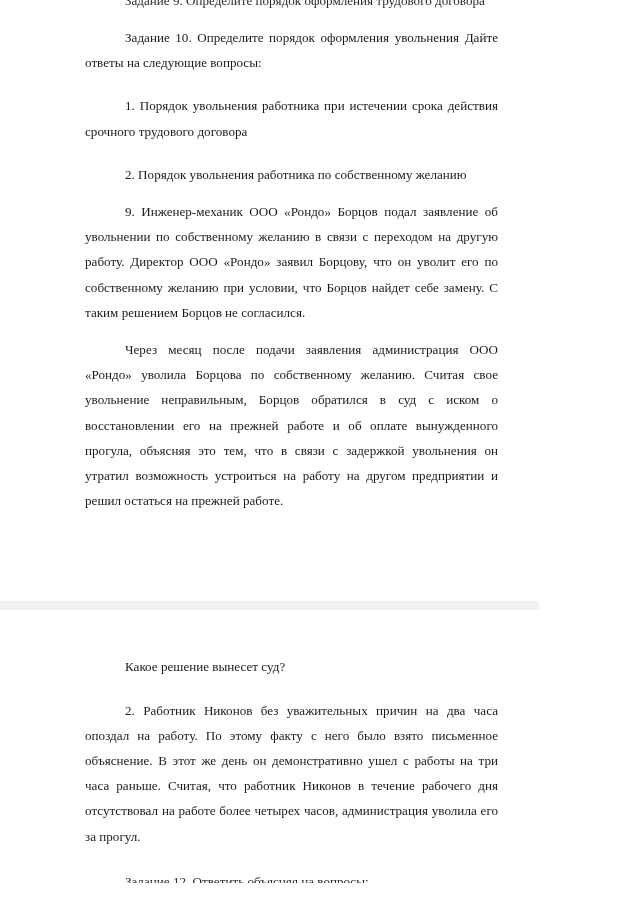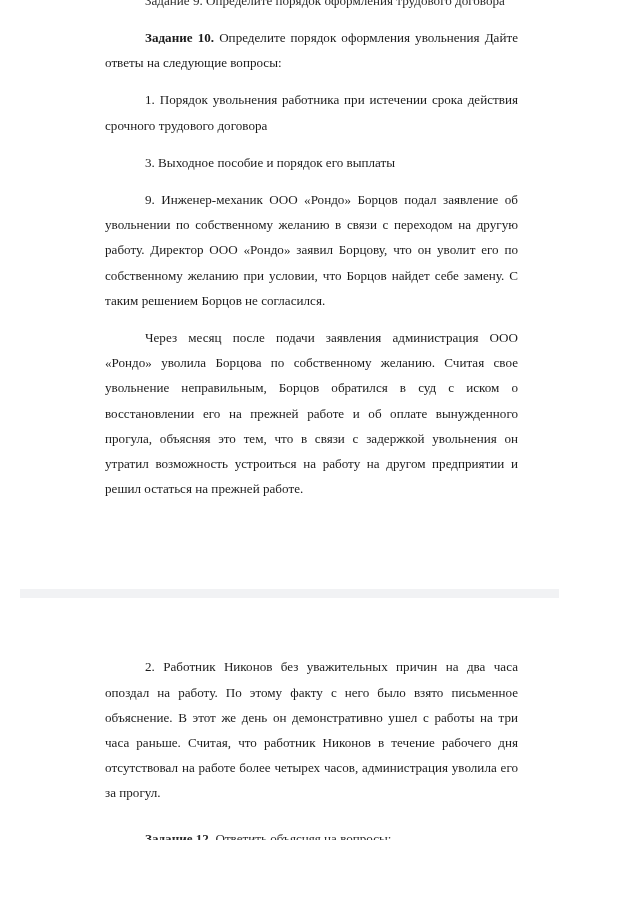--- a/index.html
+++ b/index.html
@@ -13,21 +13,20 @@
     overflow: hidden;
     font-family: "Liberation Serif", "DejaVu Serif", serif;
     color: #1b1b1b;
   }
   .doc-viewer {
     position: relative;
     width: 539px;
     height: 920px;
     background: #ffffff;
     overflow: hidden;
-    padding-left: 20px;
   }
   .page {
     position: relative;
     background: #ffffff;
     box-sizing: border-box;
   }
   .page-body {
     padding-left: 85px;
     padding-right: 41px;
   }
@@ -43,25 +42,25 @@
     text-align: justify;
     text-justify: inter-word;
     letter-spacing: 0.01px;
     -webkit-hyphens: none;
     hyphens: none;
   }
   p.indent {
     text-indent: 40px;
   }
   p.gap-sm { margin-top: 12px; }
-  p.gap-md { margin-top: 12px; }
+  p.gap-md { margin-top: 18px; }
   p.narrow {
     width: 278px;
   }
-  .bold { font-weight: bold; }
+  .bold { font-weight: normal; }
   
   .clip-top {
     height: 13px;
     overflow: hidden;
     position: relative;
   }
   .clip-top p {
     position: absolute;
     left: 0;
     right: 0;
@@ -103,40 +102,41 @@
     <div class="page-body">
 
       <div class="clip-top">
         <p>Задание 9. Определите порядок оформления трудового договора</p>
       </div>
 
       <p class="para indent gap-sm"><span class="bold">Задание 10.</span><span> Определите порядок оформления увольнения Дайте ответы на следующие вопросы:</span></p>
 
       <p class="para indent gap-md">1. Порядок увольнения работника при истечении срока действия срочного трудового договора</p>
 
+      <p class="para indent gap-md">2. Порядок увольнения работника по собственному желанию</p>
 
-      <p class="para indent gap-md">3. Выходное пособие и порядок его выплаты</p>
 
 
       <p class="para indent gap-sm">9. Инженер-механик ООО «Рондо» Борцов подал заявление об увольнении по собственному желанию в связи с переходом на другую работу. Директор ООО «Рондо» заявил Борцову, что он уволит его по собственному желанию при условии, что Борцов найдет себе замену. С таким решением Борцов не согласился.</p>
 
       <p class="para indent gap-sm">Через месяц после подачи заявления администрация ООО «Рондо» уволила Борцова по собственному желанию. Считая свое увольнение неправильным, Борцов обратился в суд с иском о восстановлении его на прежней работе и об оплате вынужденного прогула, объясняя это тем, что в связи с задержкой увольнения он утратил возможность устроиться на работу на другом предприятии и решил остаться на прежней работе.</p>
 
     </div>
 
     <div style="height:88px"></div>
   </div>
 
   <div class="page-break"></div>
 
   <div class="page">
     <div class="spacer-pagetop"></div>
 
     <div class="page-body">
 
+      <p class="para indent">Какое решение вынесет суд?</p>
 
       <p class="para indent gap-md">2. Работник Никонов без уважительных причин на два часа опоздал на работу. По этому факту с него было взято письменное объяснение. В этот же день он демонстративно ушел с работы на три часа раньше. Считая, что работник Никонов в течение рабочего дня отсутствовал на работе более четырех часов, администрация уволила его за прогул.</p>
 
 
       <div style="height:20px"></div>
 
       <div class="clip-bottom">
         <p><span class="bold">Задание 12.</span><span> Ответить объясняя на вопросы:</span></p>
       </div>
 

